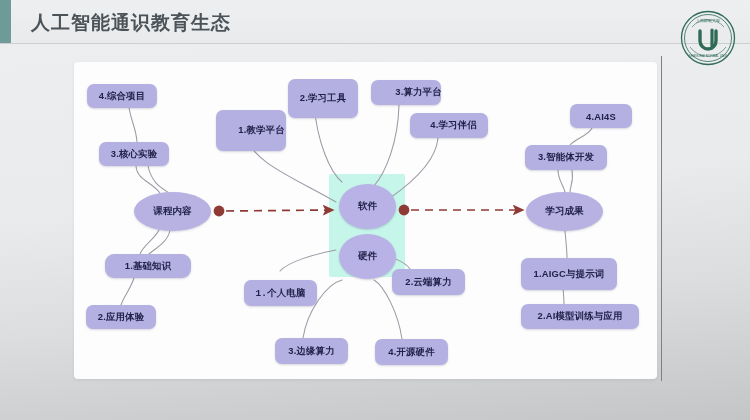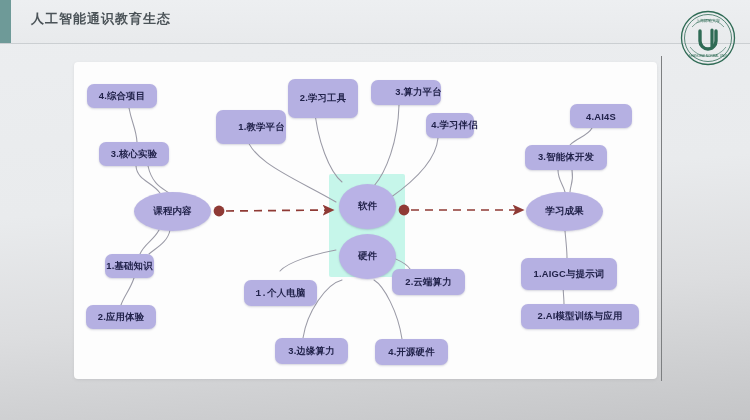--- a/index.html
+++ b/index.html
@@ -18,21 +18,21 @@
     background:#6e9a98;
   }
   
   #header{
     position:absolute;left:0;top:0;width:750px;height:44px;
     background:linear-gradient(180deg,#edeff1 0%,#e8eaec 100%);
   }
   #page-title{
     position:absolute;left:31px;top:10px;
     font-family:"Liberation Serif","DejaVu Serif",serif;
-    font-weight:bold;font-size:13px;letter-spacing:1px;
+    font-weight:bold;font-size:19px;letter-spacing:1px;
     color:#4b5358;white-space:nowrap;
   }
   #header-rule{
     position:absolute;left:0;top:43px;width:750px;height:1px;
     background:rgba(150,158,162,.35);
   }
   
   #logo{
     position:absolute;left:679px;top:9px;width:58px;height:58px;
   }
@@ -169,27 +169,27 @@
       </svg>
 
       <div class="hub" style="left:265px;top:122px;width:57px;height:45px;">软件</div>
       <div class="hub" style="left:265px;top:172px;width:57px;height:45px;">硬件</div>
 
       <div class="ellipse" style="left:60px;top:130px;width:77px;height:39px;">课程内容</div>
       <div class="ellipse" style="left:452px;top:130px;width:77px;height:39px;">学习成果</div>
 
       <div class="node" style="left:13px;top:22px;width:70px;height:24px;">4.综合项目</div>
       <div class="node" style="left:25px;top:80px;width:70px;height:24px;">3.核心实验</div>
-      <div class="node" style="left:31px;top:192px;width:49px;height:24px;">1.基础知识</div>
+      <div class="node" style="left:31px;top:192px;width:86px;height:24px;border-radius:9px;">1.基础知识</div>
       <div class="node" style="left:12px;top:243px;width:70px;height:24px;">2.应用体验</div>
 
-      <div class="node" style="left:142px;top:48px;width:70px;height:34px;padding-left:28px;">1.教学平台</div>
+      <div class="node" style="left:142px;top:48px;width:70px;height:41px;padding-left:28px;">1.教学平台</div>
       <div class="node" style="left:214px;top:17px;width:70px;height:39px;">2.学习工具</div>
       <div class="node" style="left:297px;top:18px;width:70px;height:25px;padding-left:32px;">3.算力平台</div>
-      <div class="node" style="left:352px;top:51px;width:48px;height:25px;padding-left:16px;">4.学习伴侣</div>
+      <div class="node" style="left:336px;top:51px;width:78px;height:25px;padding-left:16px;">4.学习伴侣</div>
 
       <div class="node" style="left:170px;top:218px;width:73px;height:26px;font-family:Liberation Mono, monospace;">1.个人电脑</div>
       <div class="node" style="left:318px;top:207px;width:73px;height:26px;">2.云端算力</div>
       <div class="node" style="left:201px;top:276px;width:73px;height:26px;">3.边缘算力</div>
       <div class="node" style="left:301px;top:277px;width:73px;height:26px;">4.开源硬件</div>
 
       <div class="node" style="left:496px;top:42px;width:62px;height:24px;">4.AI4S</div>
       <div class="node" style="left:451px;top:83px;width:82px;height:25px;">3.智能体开发</div>
       <div class="node" style="left:447px;top:196px;width:96px;height:32px;">1.AIGC与提示词</div>
       <div class="node" style="left:447px;top:242px;width:118px;height:25px;">2.AI模型训练与应用</div>

